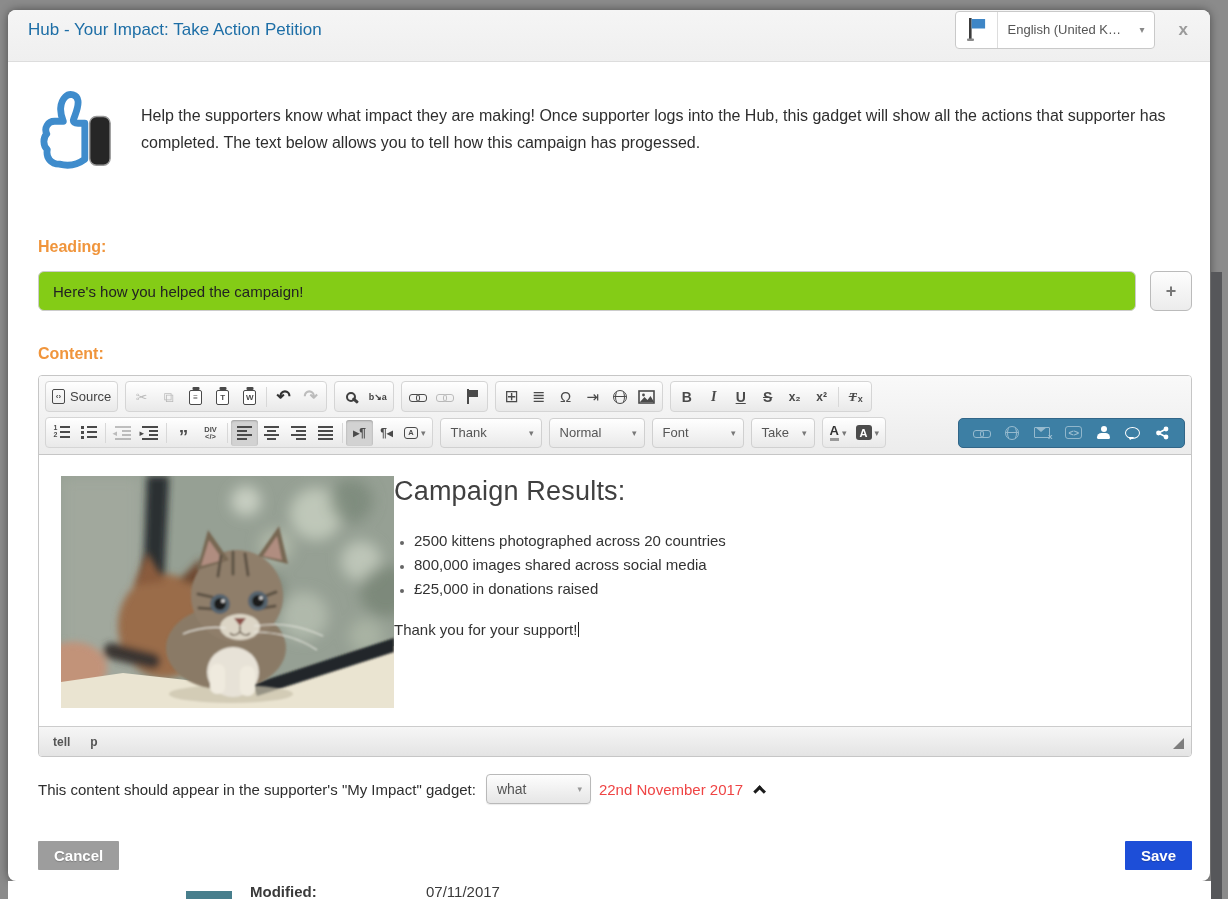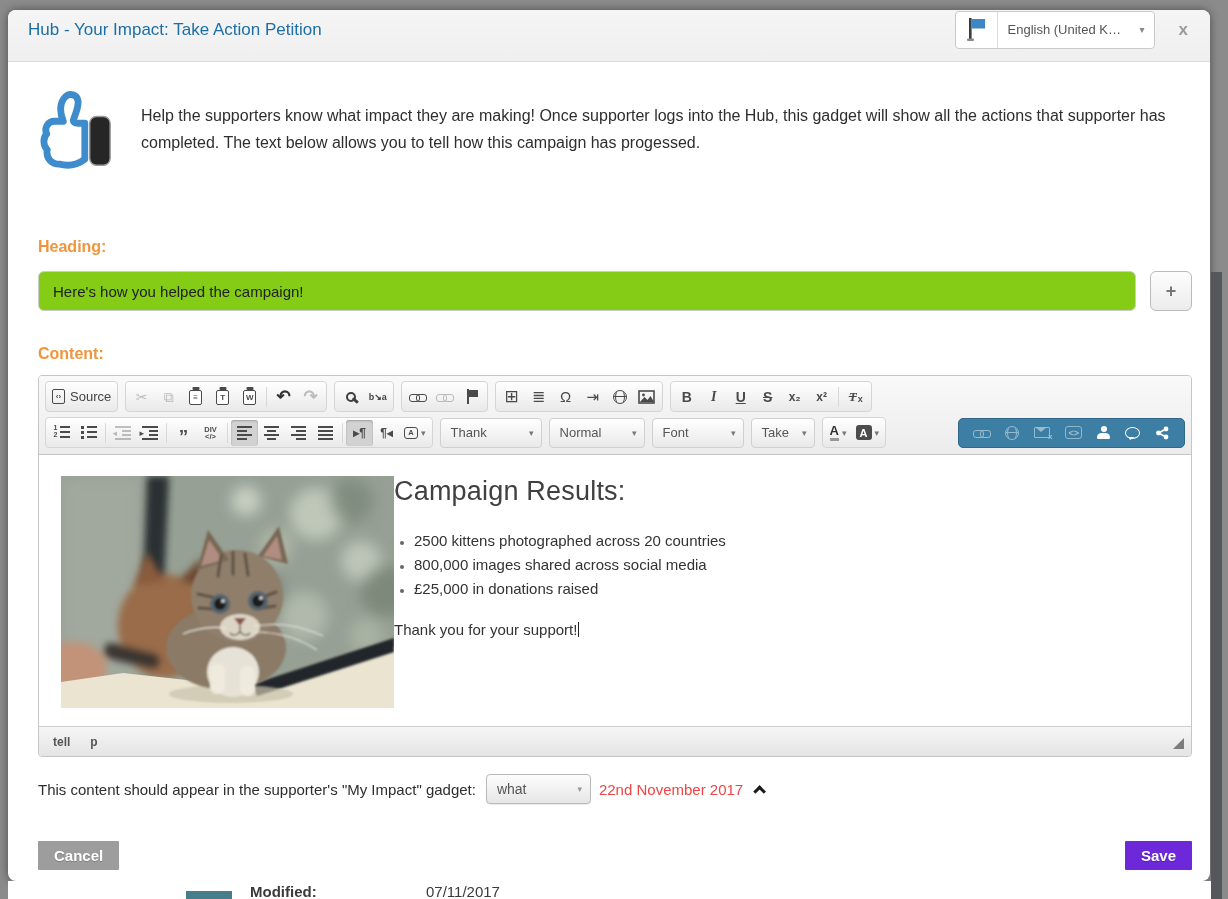--- a/index.html
+++ b/index.html
@@ -157,21 +157,21 @@
                   background:linear-gradient(#fdfdfd,#e6e6e6); display:flex; align-items:center;
                   padding:0 8px 0 10px; color:#555; font-size:14px; cursor:pointer; box-shadow:0 1px 1px rgba(0,0,0,.08); }
   .sched-select .caret-g { margin-left:auto; color:#999; }
   .sched-date { margin-left:8px; color:#ef4444; font-size:15px; }
   .chev-up { margin-left:10px; width:9px; height:9px; border-top:3px solid #1b1b1b; border-right:3px solid #1b1b1b;
              transform:rotate(-45deg) translateY(3px); cursor:pointer; }
   .btn-row { margin-top:37px; display:flex; justify-content:space-between; align-items:center; }
   .btn { border:none; border-radius:1px; color:#fff; font-weight:bold; font-size:15px; padding:6px 16px;
          cursor:pointer; font-family:"Liberation Sans",sans-serif; }
   .btn-cancel { background:#9d9d9d; text-shadow:0 1px 1px rgba(0,0,0,.2); }
-  .btn-save { background:#6d28d9; text-shadow:0 1px 1px rgba(0,0,0,.2); }
+  .btn-save { background:#1d4ed8; text-shadow:0 1px 1px rgba(0,0,0,.2); }
 
   
   .bottom-strip { position:absolute; left:8px; right:8px; top:881px; height:18px; background:#fff; overflow:hidden; }
   .teal-block { position:absolute; left:178px; top:10px; width:46px; height:8px; background:#477e8c; }
   .mod-label { position:absolute; left:242px; top:2px; font-size:15px; font-weight:bold; color:#3a3a3a; }
   .mod-val { position:absolute; left:418px; top:2px; font-size:15px; color:#3a3a3a; }
   .scroll-thumb { position:absolute; left:1211px; top:272px; width:11px; height:627px; background:#56575a; }
 </style>
 </head>
 <body>

